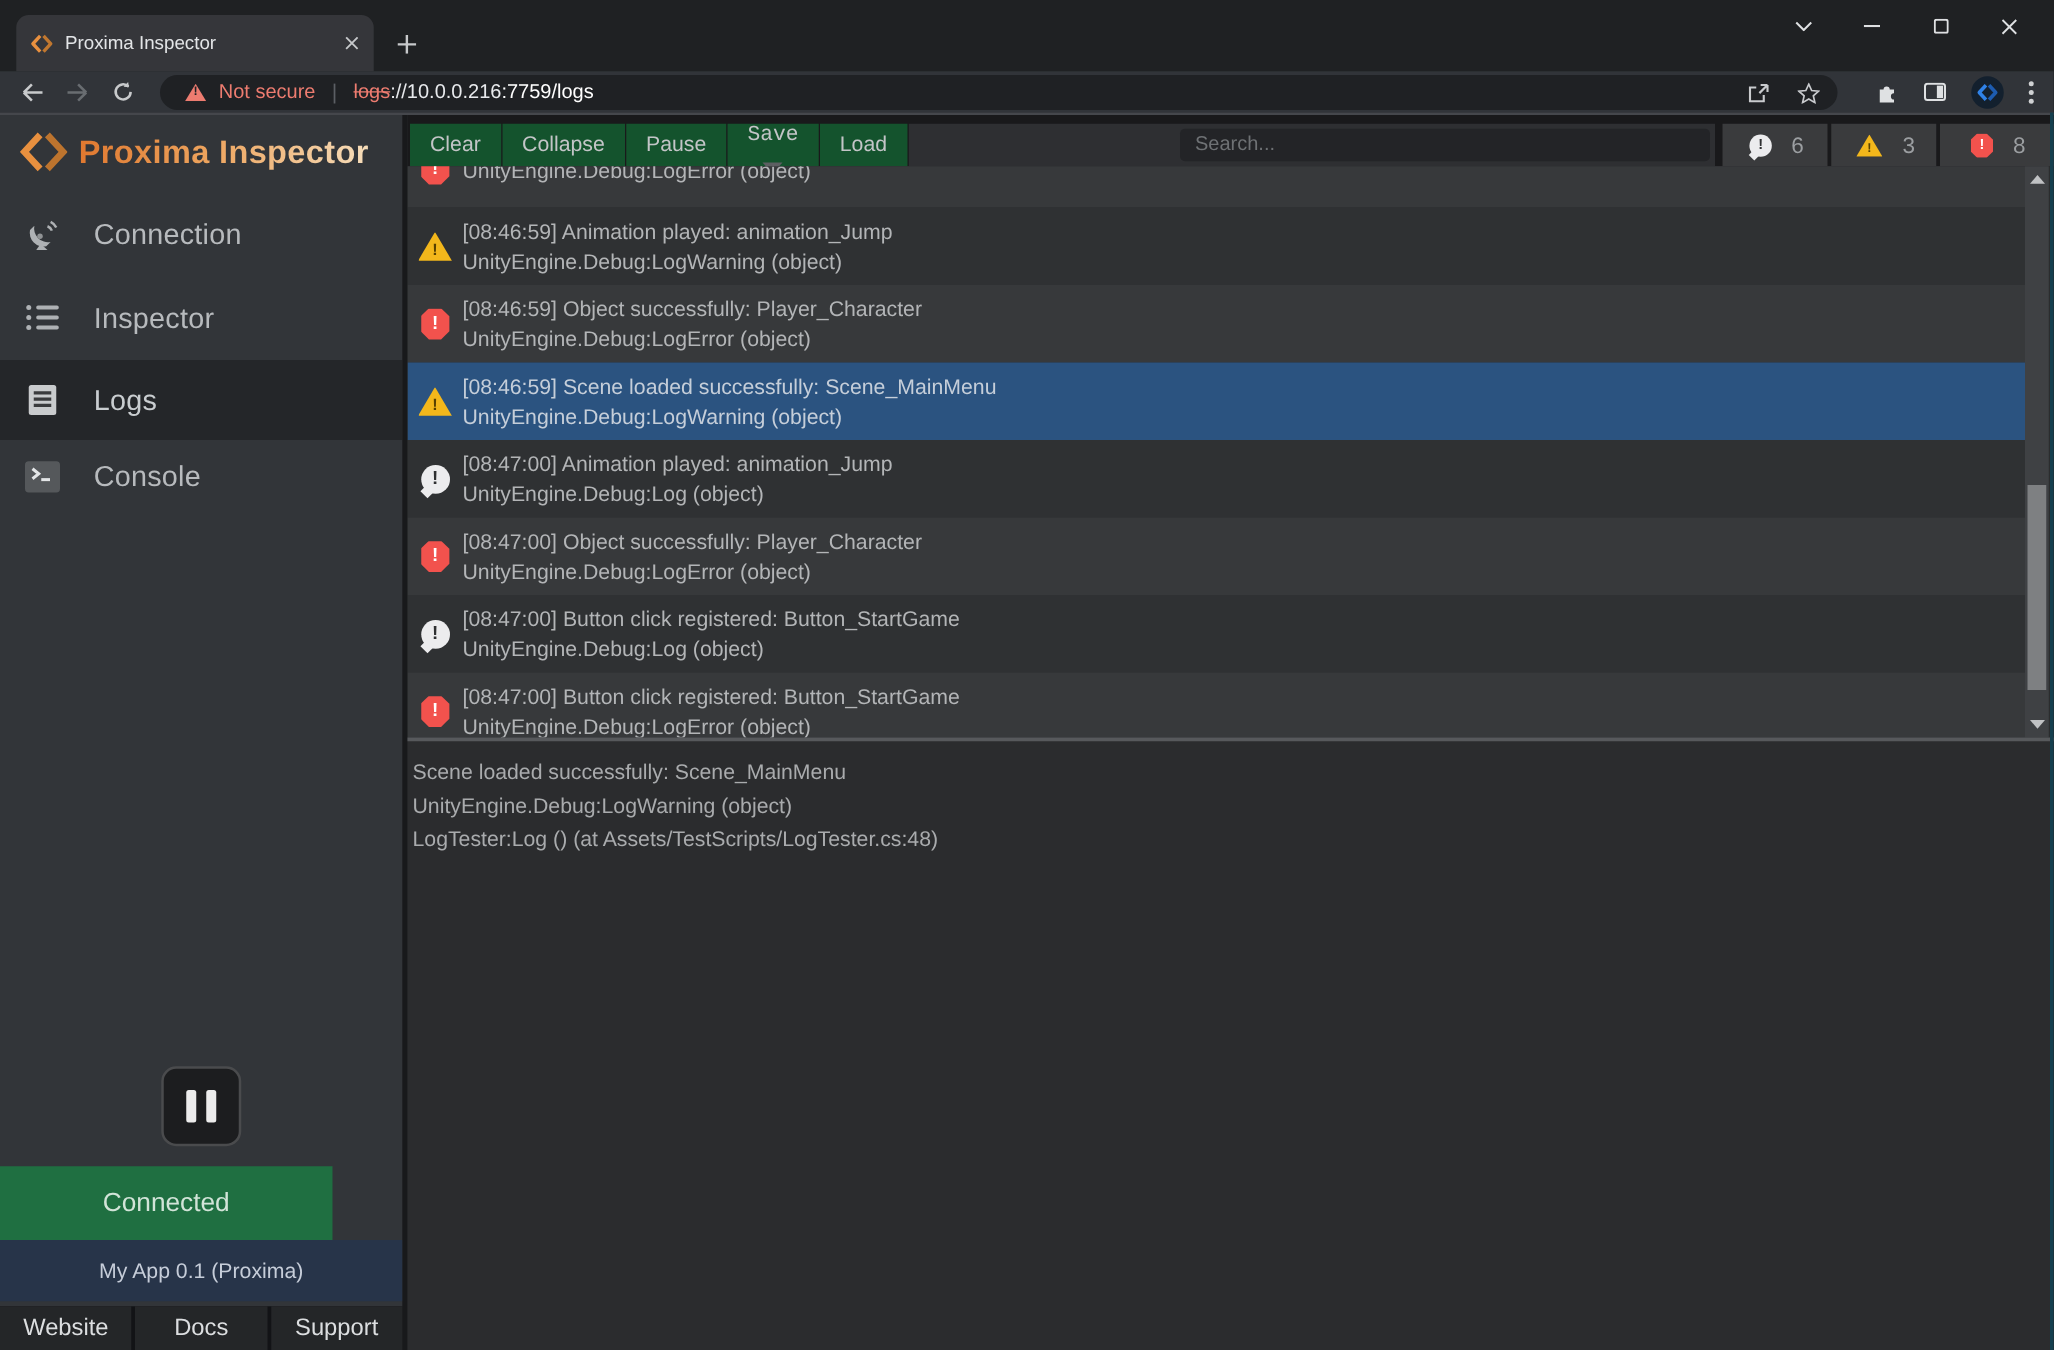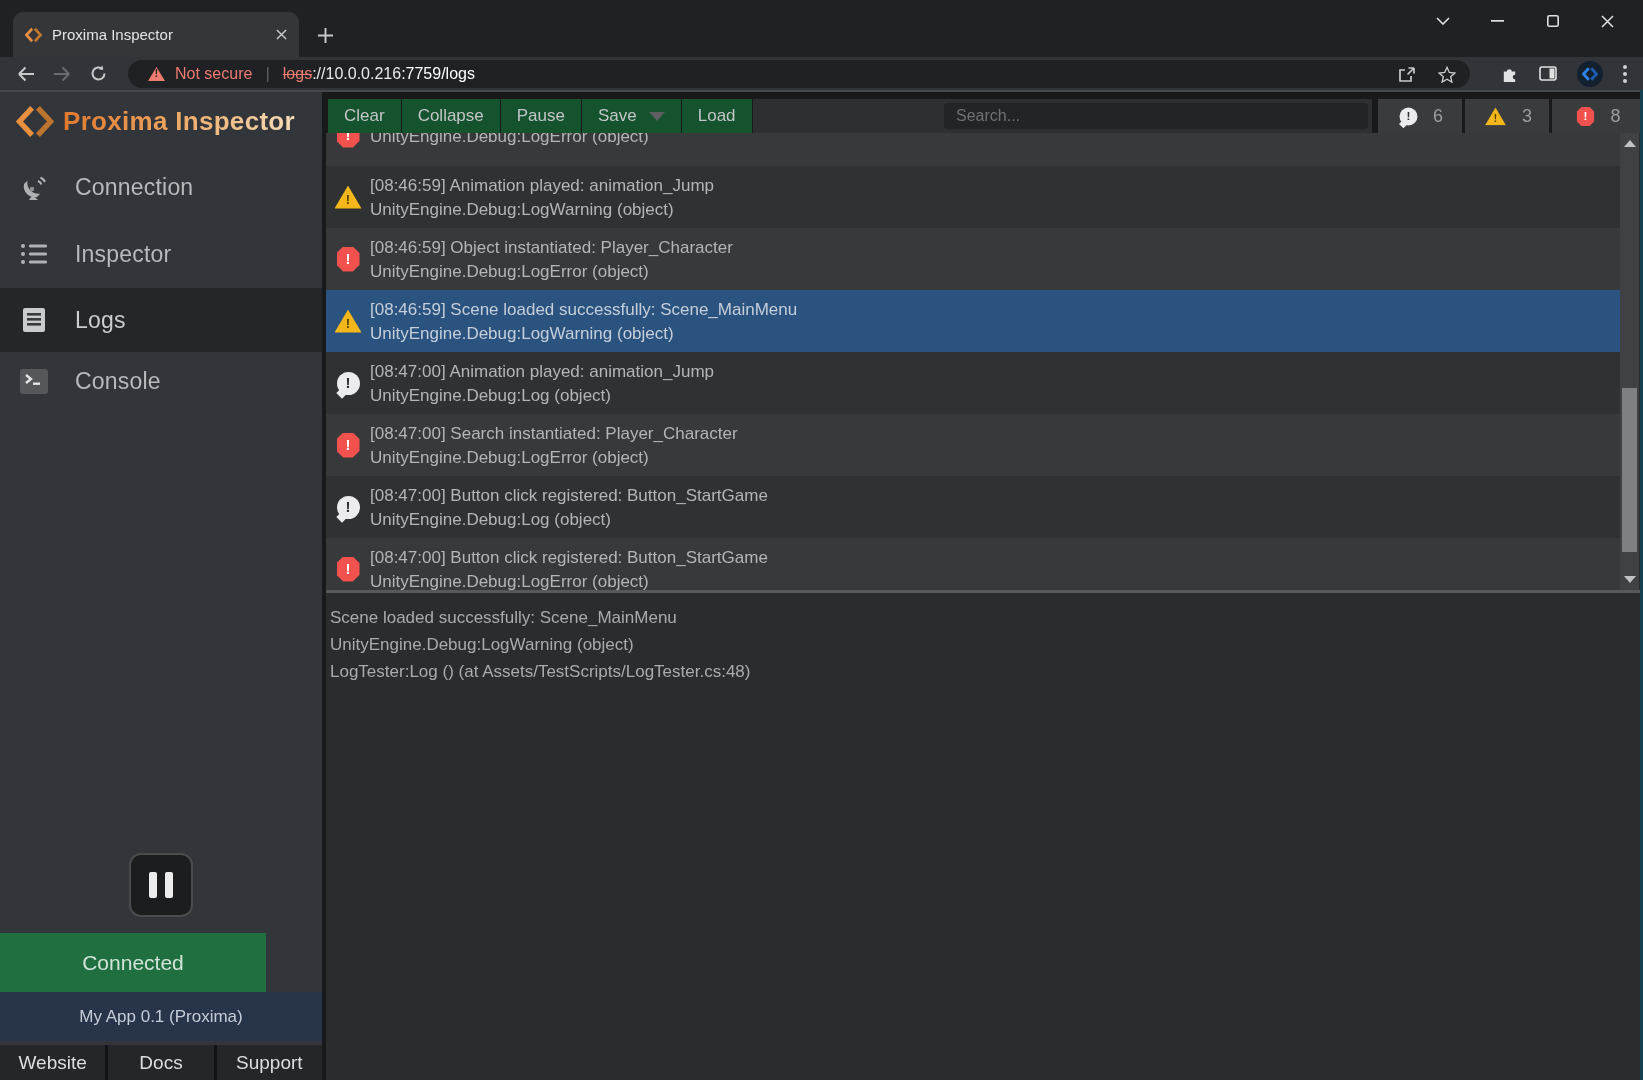--- a/index.html
+++ b/index.html
@@ -313,21 +313,21 @@
     <span id="tb-buttons" style="display:flex">
         <button class="tbtn" style="border: none; font-family: inherit;">
           <span>Clear</span>
         </button>
         <button class="tbtn" style="border: none; font-family: inherit;">
           <span>Collapse</span>
         </button>
         <button class="tbtn" style="border: none; font-family: inherit;">
           <span>Pause</span>
         </button>
-        <button class="tbtn" style="border: none; font-family: Liberation Sans, sans-serif;">
+        <button class="tbtn" style="border: none; font-family: Liberation Mono, monospace; flex-direction: column;">
           <span>Save</span>
           <i class="caret"></i>
         </button>
         <button class="tbtn" style="border: none; font-family: inherit;">
           <span>Load</span>
         </button>
       </span>
     <span id="searchsec">
       <input id="search" type="text" placeholder="Search..." style="">
     </span>
@@ -364,21 +364,21 @@
         <span class="txt">
           <div>[08:46:59] Animation played: animation_Jump</div>
           <div>UnityEngine.Debug:LogWarning (object)</div>
         </span>
       </div>
       <div class="lrow light">
         <span class="iconcol">
           <span class="licon ic-err"></span>
         </span>
         <span class="txt">
-          <div>[08:46:59] Object instantiated: Player_Character</div>
+          <div>[08:46:59] Object successfully: Player_Character</div>
           <div>UnityEngine.Debug:LogError (object)</div>
         </span>
       </div>
       <div class="lrow selected">
         <span class="iconcol">
           <span class="licon ic-warn"></span>
         </span>
         <span class="txt">
           <div>[08:46:59] Scene loaded successfully: Scene_MainMenu</div>
           <div>UnityEngine.Debug:LogWarning (object)</div>
@@ -391,21 +391,21 @@
         <span class="txt">
           <div>[08:47:00] Animation played: animation_Jump</div>
           <div>UnityEngine.Debug:Log (object)</div>
         </span>
       </div>
       <div class="lrow light">
         <span class="iconcol">
           <span class="licon ic-err"></span>
         </span>
         <span class="txt">
-          <div>[08:47:00] Search instantiated: Player_Character</div>
+          <div>[08:47:00] Object successfully: Player_Character</div>
           <div>UnityEngine.Debug:LogError (object)</div>
         </span>
       </div>
       <div class="lrow dark">
         <span class="iconcol">
           <span class="licon ic-info"></span>
         </span>
         <span class="txt">
           <div>[08:47:00] Button click registered: Button_StartGame</div>
           <div>UnityEngine.Debug:Log (object)</div>

